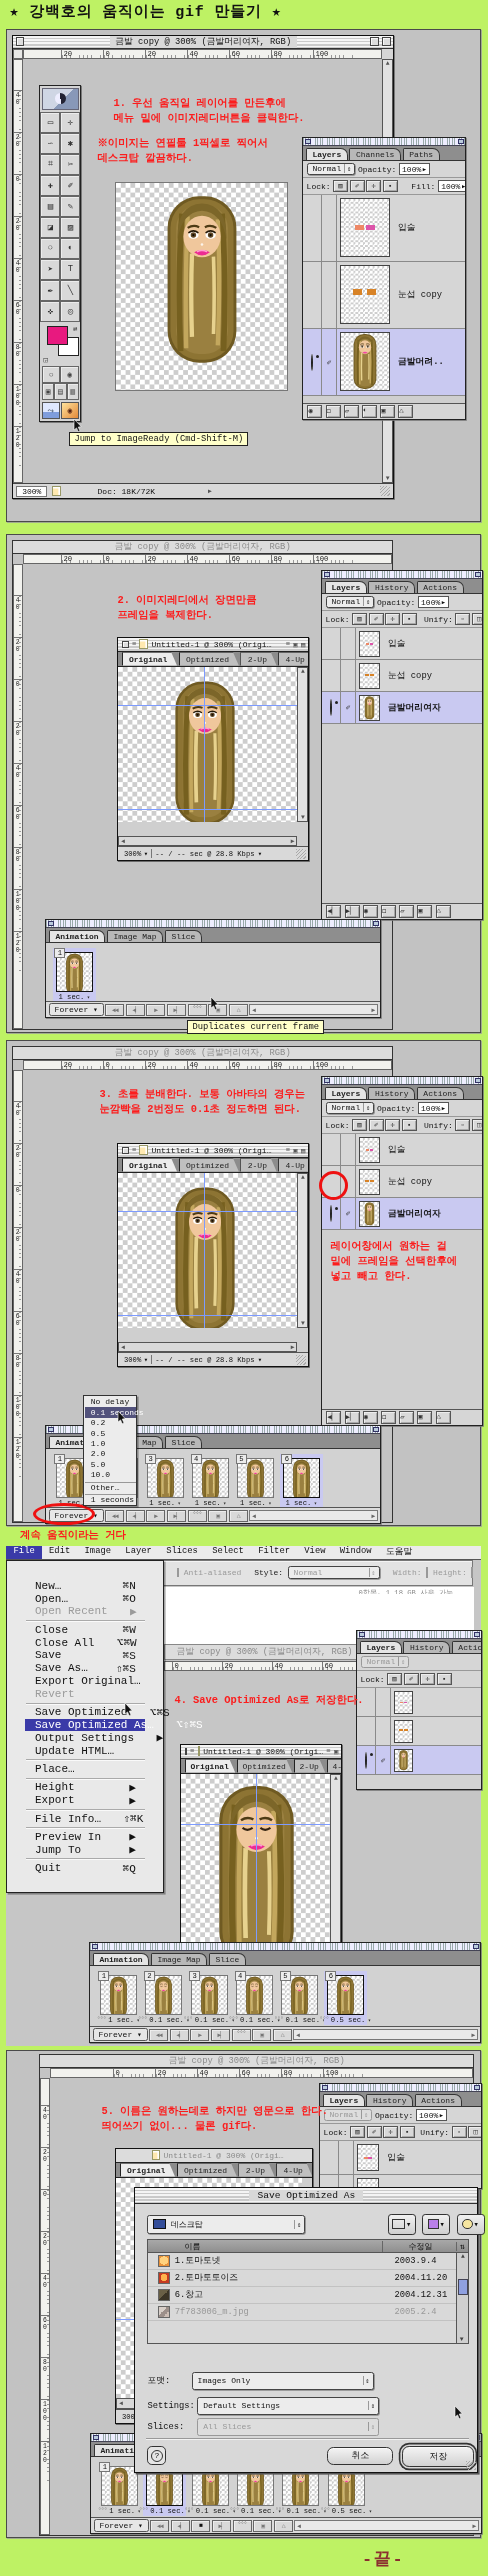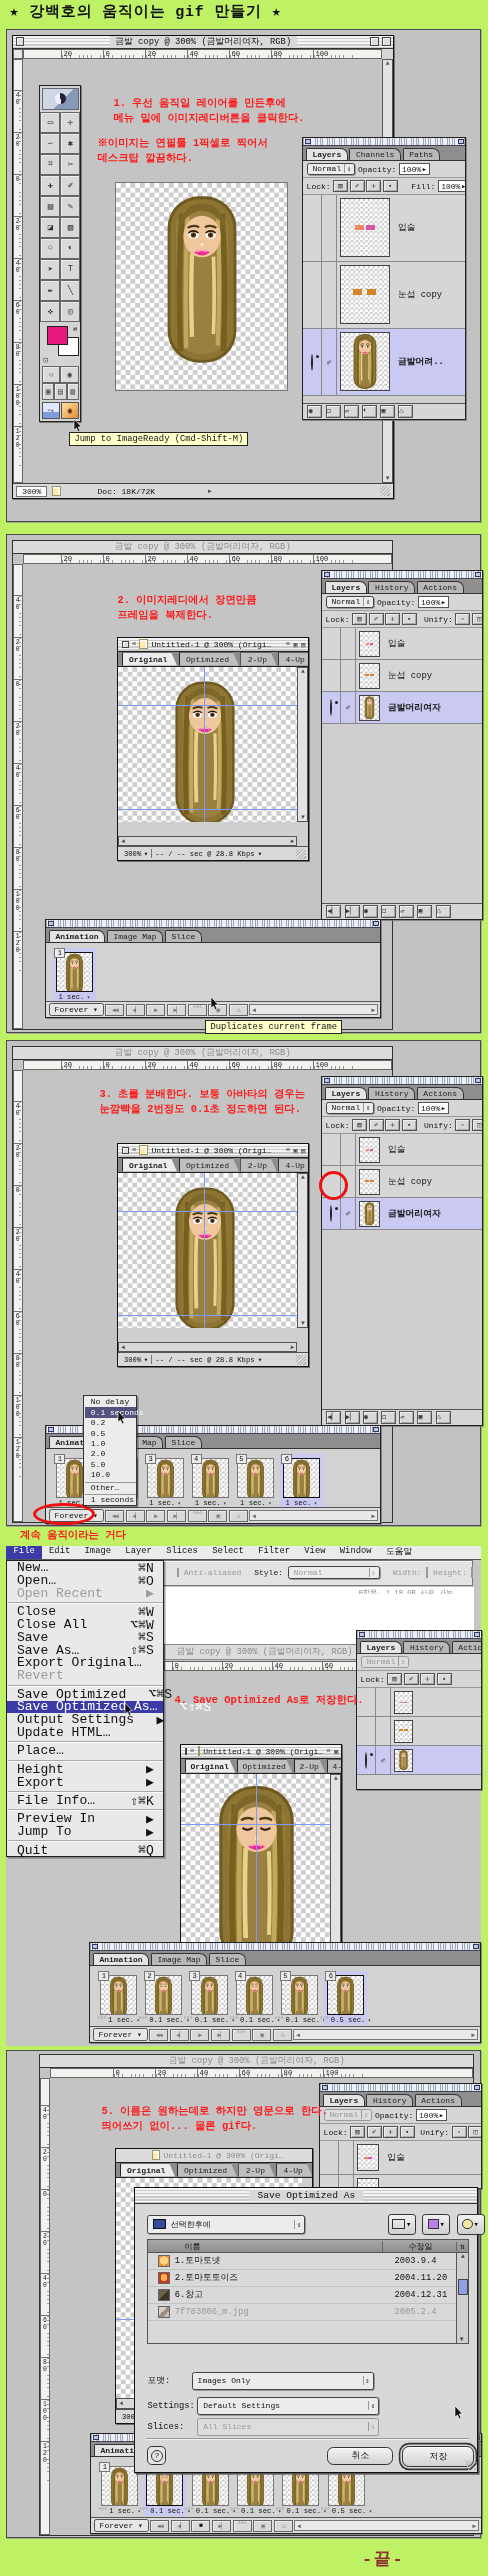--- a/index.html
+++ b/index.html
@@ -95,21 +95,21 @@
   .s45 .fdelay .tw{display:inline}
   .fdelay .dd{font-size:5.6px;color:#333}
   .acontrols{position:absolute;left:0;right:0;bottom:0;height:16px;border-top:0.8px solid #555;background:#dcdcdc;display:flex;align-items:center;gap:1.6px;padding:0 2.4px;font-size:7.2px;white-space:nowrap}
   .acbtn{min-width:19px;height:12px;background:#d9d9d9;border:0.8px solid #666;box-shadow:inset 0.8px 0.8px 0 #f2f2f2;display:inline-flex;align-items:center;justify-content:center;color:#777;font-size:6.4px;letter-spacing:-0.8px}
   .loopbox{display:inline-flex;gap:4.8px;align-items:center;border:0.8px solid #555;background:#e6e6e6;border-radius:2.4px;height:12.8px;padding:0 4.8px;font-size:8px;color:#111}
   .atrack{flex:1;height:11.2px;border:0.8px solid #777;background:#e9e9e9;display:flex;align-items:center;justify-content:space-between;font-size:6.4px;color:#666;padding:0 1.6px}
   
   .mbar{position:absolute;display:flex;background:#ebebeb;border-bottom:0.8px solid #555;align-items:center;font-size:8.8px;height:13.6px}
   .mb{padding:0.8px 7.2px;white-space:nowrap}
   .mb.hl{background:#3a3aa8;color:#fff}
-  .menu{position:absolute;background:#e9e9e9;border:0.8px solid #222;box-shadow:1.6px 1.6px 0 rgba(0,0,0,.35);font-size:13px;padding:0;z-index:20}
+  .menu{position:absolute;background:#e9e9e9;border:0.8px solid #222;box-shadow:1.6px 1.6px 0 rgba(0,0,0,.35);font-size:11px;padding:18px;z-index:20}
   .mi{display:flex;justify-content:space-between;align-items:center;height:12.8px;padding:0 9.6px;white-space:nowrap}
   .mi .k{margin-left:22.4px}
   .mi.dis{color:#9b9b9b}
   .mi.hl{background:#3a3aa8;color:#fff}
   .mi.sep{height:5.6px;padding:0;position:relative}
   .mi.sep::after{content:"";position:absolute;left:0.8px;right:0.8px;top:2.4px;border-top:0.8px solid #aaa;border-bottom:0.8px solid #fafafa}
   .dmenu{position:absolute;background:#ececec;border:0.8px solid #333;box-shadow:1.6px 1.6px 0 rgba(0,0,0,.35);font-size:8px;z-index:25;padding:0.8px}
   .dmi{display:flex;align-items:center;height:10.4px;padding:0 6.4px 0 5.6px;white-space:nowrap}
   .dmi.hl{background:#52527c;color:#fff}
   .dmi.septop{border-top:0.8px solid #999;margin-top:1.6px;padding-top:0.8px}
@@ -714,21 +714,21 @@
         <span class="acbtn">♺</span>
         <span class="atrack">
             <span>◀</span>
             <span>▶</span>
           </span>
       </div>
     </div>
     <svg class="cursor" style="left:203px;top:462px" viewBox="0 0 11 17" width="8.8" height="13.6">
         <use href="#cur"></use>
       </svg>
-    <div class="tooltip" style="left:198px;top:485px">Duplicates current frame</div>
+    <div class="tooltip" style="left:180px;top:485px">Duplicates current frame</div>
   </div>
 
   <div class="panel" style="top:1040px;height:486px">
     <div class="abs" style="left:4.8px;top:4.8px;width:381px;height:477px;background:#c4c4c4;border:0.8px solid #333">
       <div class="tbar off">
           <span>금발 copy @ 300% (금발머리여자, RGB)</span>
         </div>
       <div class="hruler" style="left:9.6px;top:12.8px;right:0">
         <div class="nums" style="padding-left:37px">
             <span class="n">20</span>
@@ -902,20 +902,25 @@
           <span class="ibtn"><span>◀▏</span></span>
           <span class="ibtn"><span>▶▏</span></span>
           <span class="ibtn"><span>◉</span></span>
           <span class="ibtn"><span>◻</span></span>
           <span class="ibtn"><span>▱</span></span>
           <span class="ibtn"><span>▣</span></span>
           <span class="ibtn"><span>♺</span></span>
         </div>
     </div>
     <div class="redring" style="left:312px;top:130px;width:29px;height:29px;z-index:5"></div>
+    <div class="redtxt" style="left:323px;top:198px;z-index:5">
+      <div>레이어창에서 원하는 걸</div>
+        <div>밑에 프레임을 선택한후에</div>
+        <div>넣고 빼고 한다.</div>
+    </div>
 
     <div class="pal anim" style="left:38px;top:384px;width:336px;height:99px">
       <div class="pal-head">
           <i class="l"></i>
           <i class="r"></i>
         </div>
       <div class="ptabs">
 
       <span class="ptab on">Animation</span>
           <span class="ptab">Image Map</span>
@@ -1699,21 +1704,21 @@
     </div>
 
     <div class="dialog" style="left:127px;top:136px;width:344px;height:286px">
       <div class="dl-tbar">
           <span class="t">Save Optimized As</span>
         </div>
       <div class="dl-row" style="left:12px;top:25.6px">
         <span class="pop" style="width:158px;height:19px;justify-content:space-between">
           <span style="display:flex;align-items:center;gap:4.8px">
               <span style="width:12.8px;height:9.6px;background:#334d99;border:0.8px solid #111;display:inline-block"></span>
-              <span>선택한후에</span>
+              <span>데스크탑</span>
             </span>
           <span class="ud">⇕</span>
         </span>
         <span class="tinybtn" style="margin-left:76px">
             <span style="width:12.8px;height:10.4px;background:linear-gradient(180deg,#9fc3e8 60%,#667;border:0);border:0.8px solid #333;display:inline-block"></span>
             <span class="dd">▾</span>
           </span>
         <span class="tinybtn">
             <span style="width:11.2px;height:9.6px;background:#b97fe8;border:0.8px solid #333;display:inline-block"></span>
             <span class="dd">▾</span>

